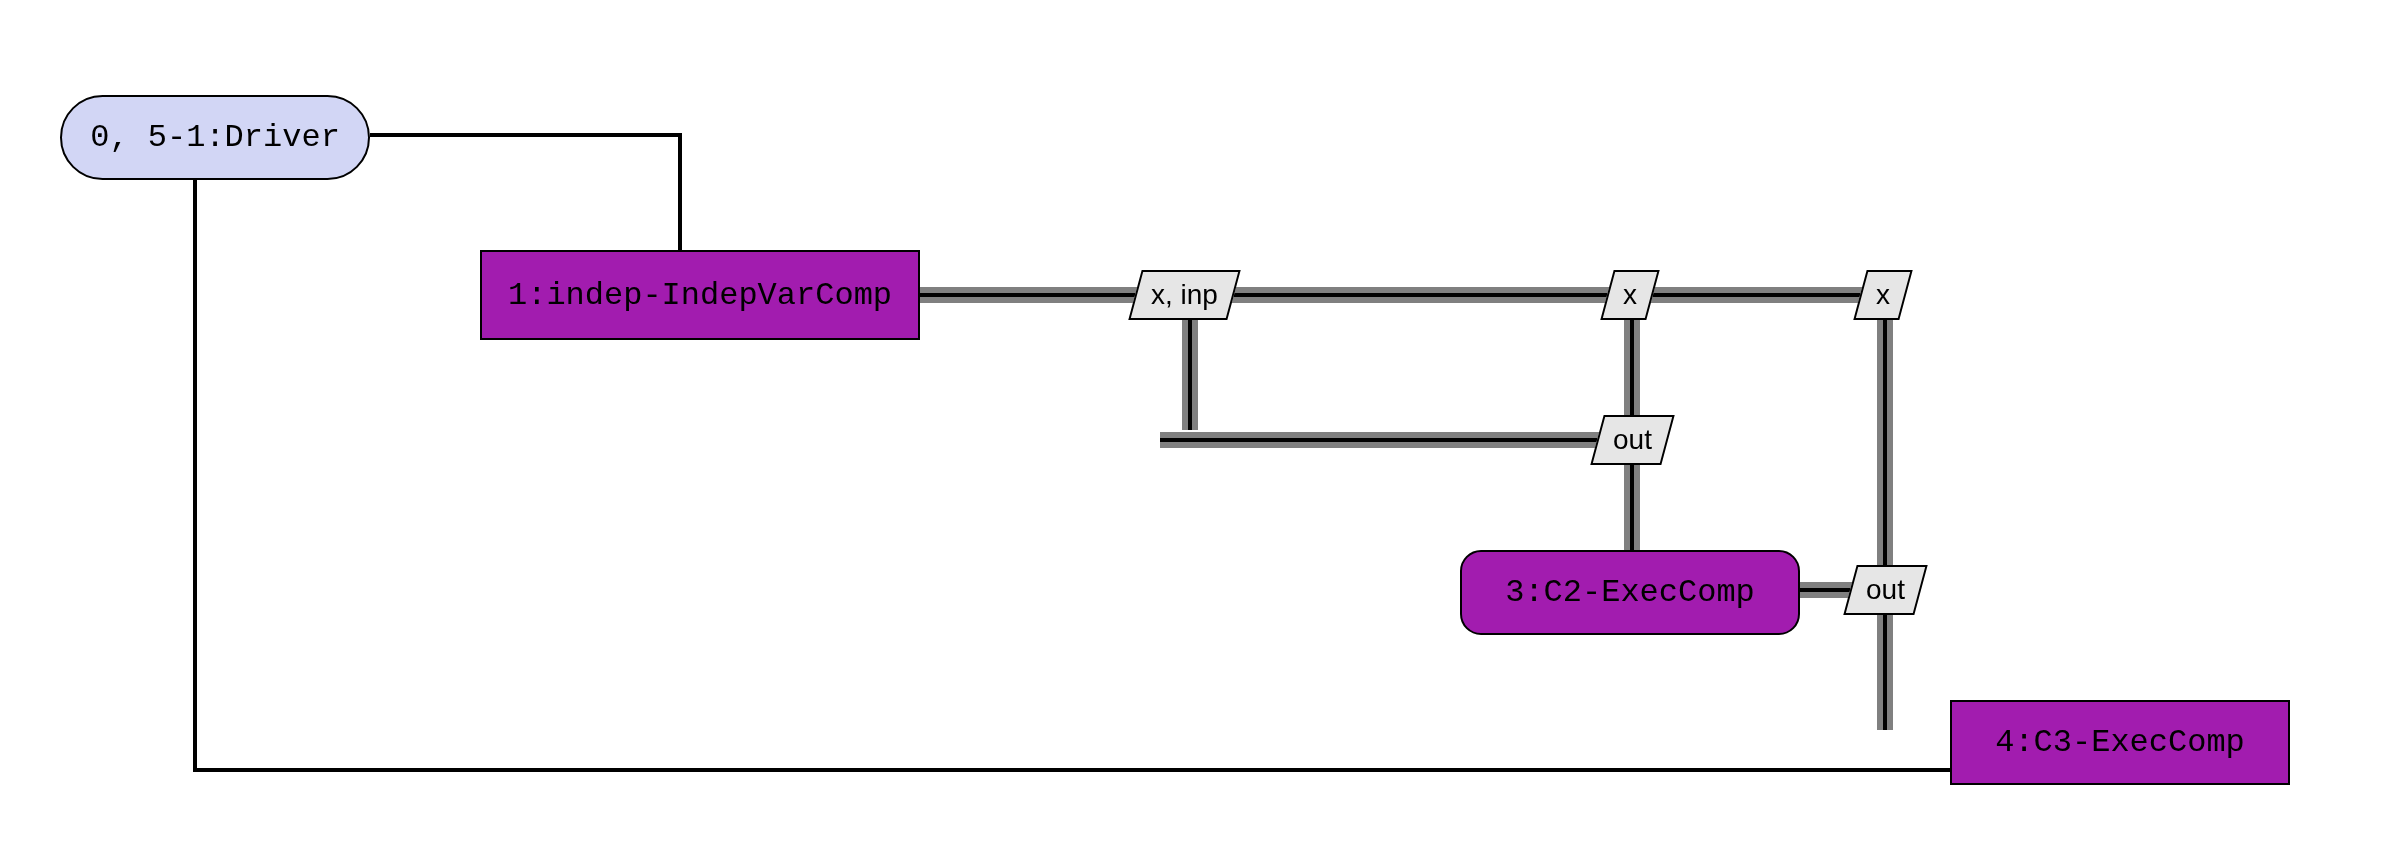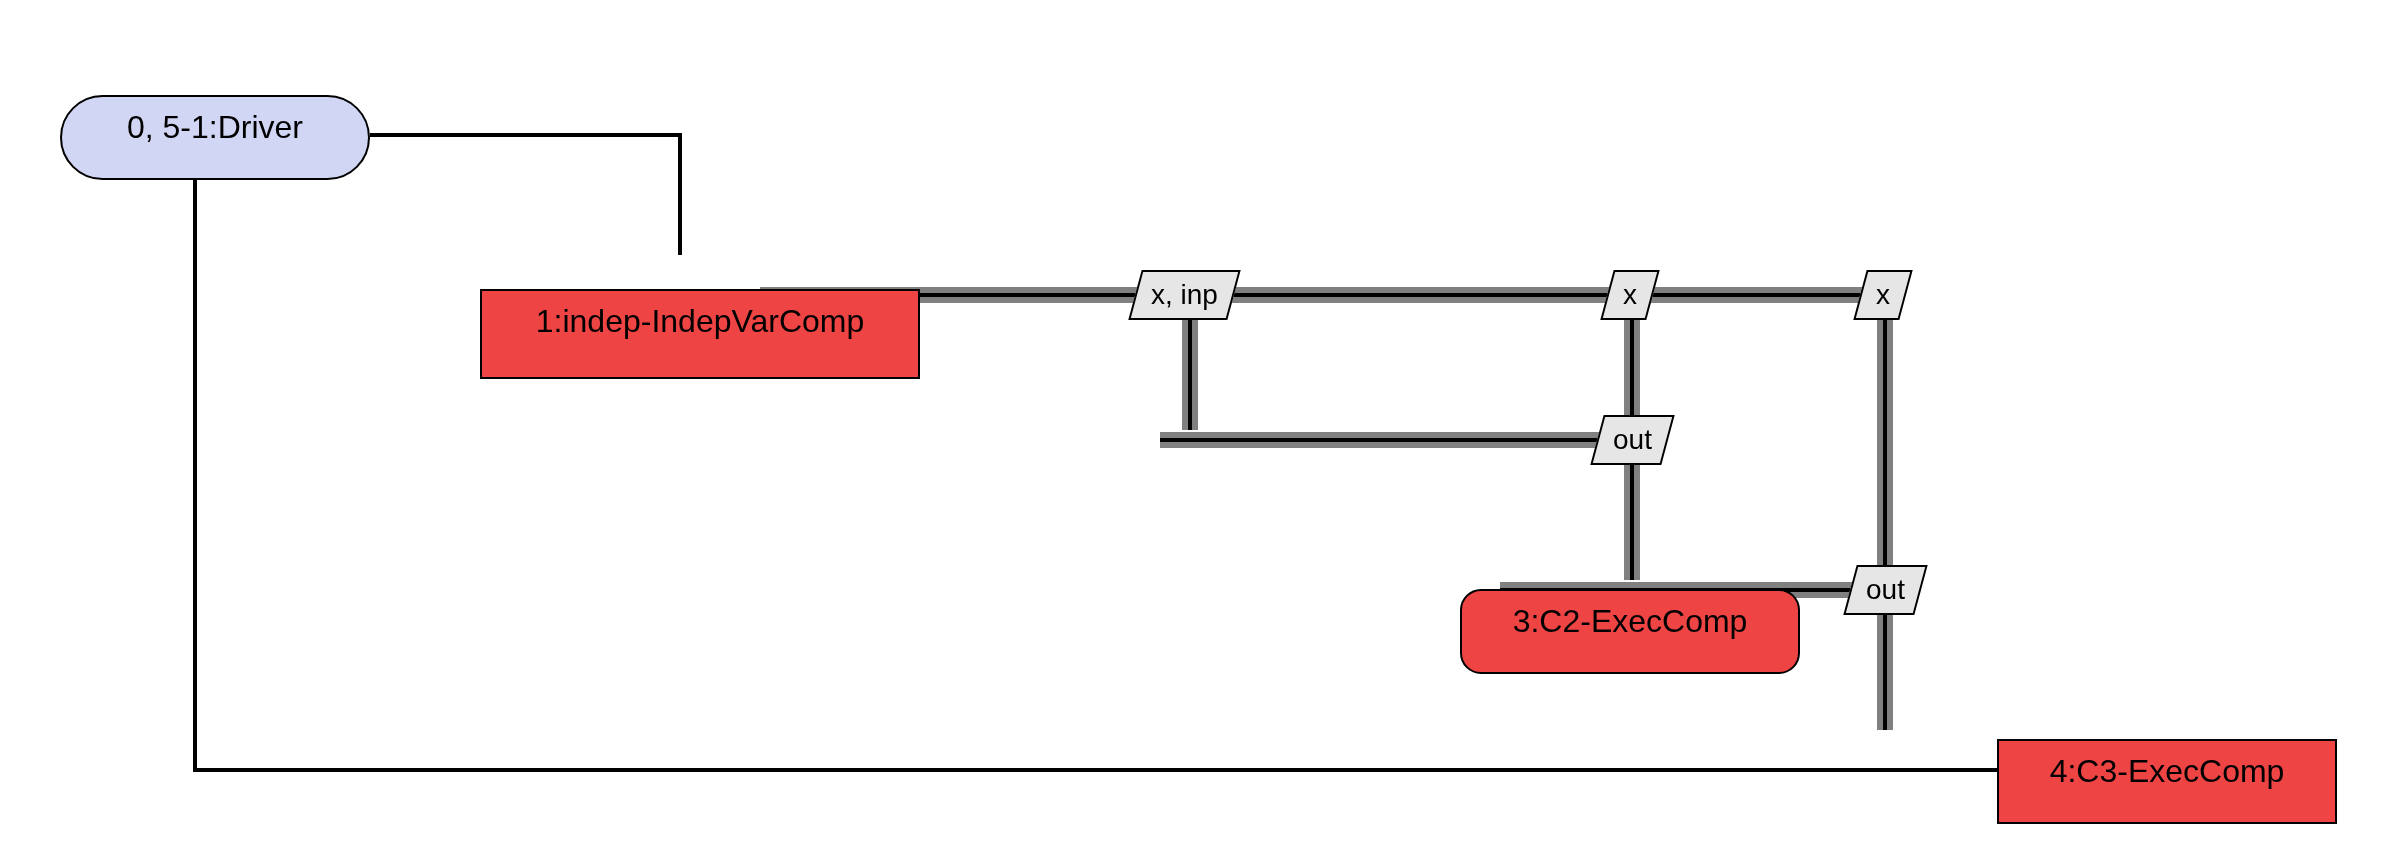--- a/index.html
+++ b/index.html
@@ -20,35 +20,35 @@
     top: 0;
     left: 0;
     width: 2390px;
     height: 866px;
     pointer-events: none;
   }
   .node {
     position: absolute;
     box-sizing: border-box;
     display: flex;
-    align-items: flex-start;
+    align-items: center;
     justify-content: center;
     font-size: 32px;
     white-space: nowrap;
     padding: 12px 30px;
+    font-family: Liberation Mono, monospace;
   }
   .node.driver {
     background: #d2d6f5;
     border: 2px solid #000;
     border-radius: 999px;
   }
   .node.comp {
-    background: #ef4444;
+    background: #a21caf;
     border: 2px solid #000;
-    margin-top: 39px;
   }
   .conn {
     position: absolute;
     box-sizing: border-box;
     background: #e6e6e6;
     border: 2px solid #000;
     transform: skewX(-15deg);
     display: flex;
     align-items: center;
     justify-content: center;
@@ -96,21 +96,21 @@
 
   <div class="node comp" style="left:480px; top:250px; width:440px; height:90px;">
     <span>1:indep-IndepVarComp</span>
   </div>
 
 
   <div class="node comp" style="left:1460px; top:550px; width:340px; height:85px;border-radius:21px;">
     <span>3:C2-ExecComp</span>
   </div>
 
-  <div class="node comp" style="left:1997px; top:700px; width:340px; height:85px;">
+  <div class="node comp" style="left:1950px; top:700px; width:340px; height:85px;">
     <span>4:C3-ExecComp</span>
   </div>
 
   <div class="conn" style="left:1135px; top:270px; height:50px;">
     <span>x, inp</span>
   </div>
 
   <div class="conn" style="left:1607px; top:270px; height:50px;">
     <span>x</span>
   </div>

